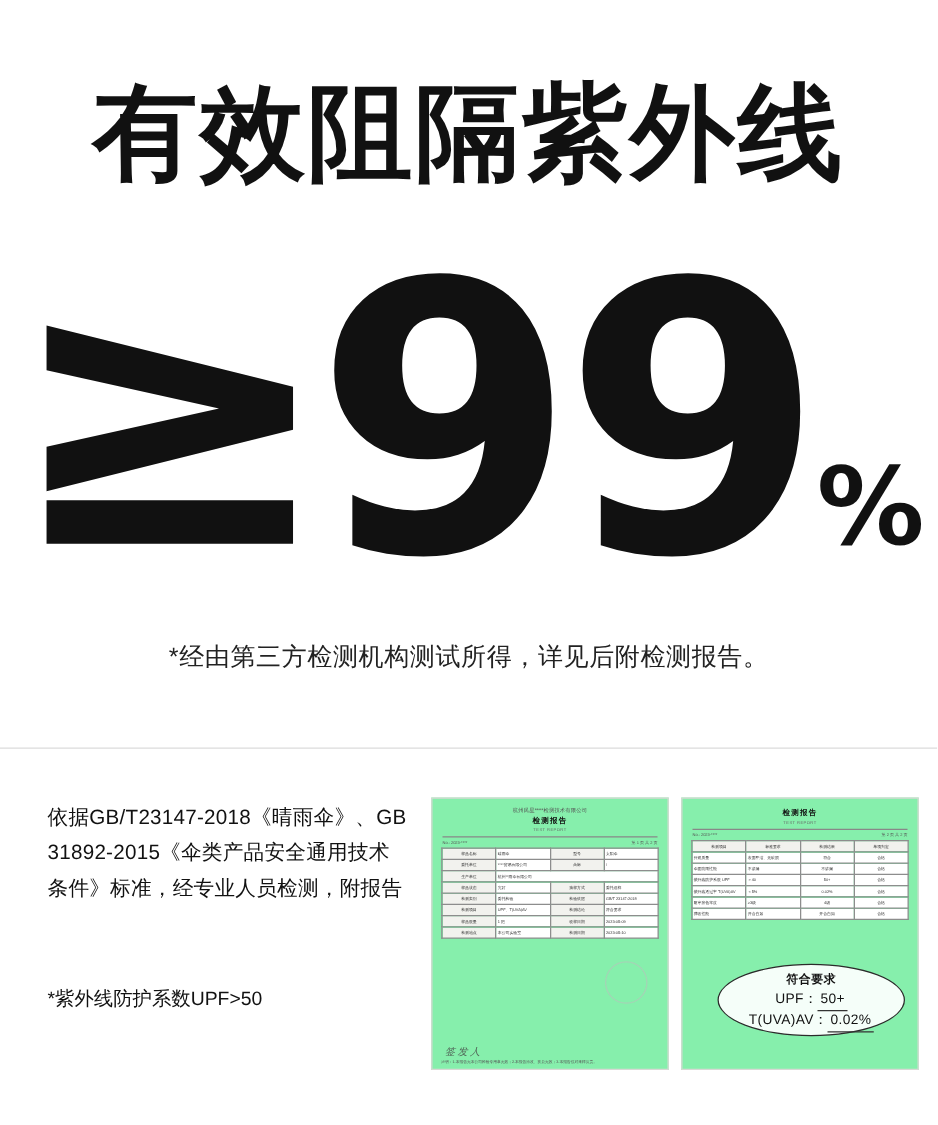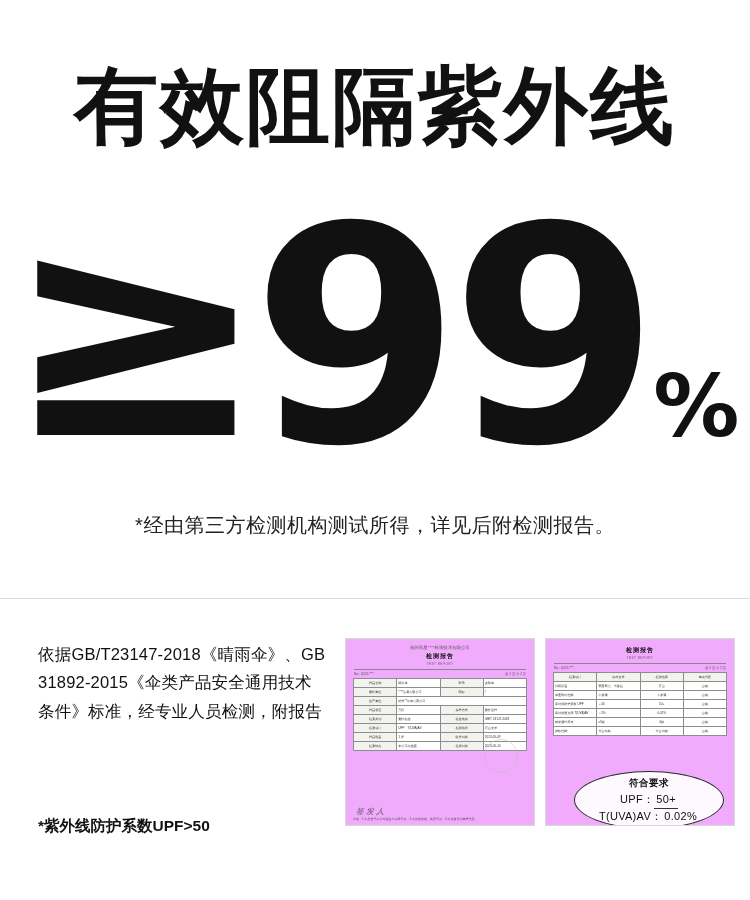--- a/index.html
+++ b/index.html
@@ -111,43 +111,42 @@
     left: 38px;
     width: 290px;
   }
   .std-text {
     font-size: 16.5px;
     line-height: 1.72;
     color: #111;
     letter-spacing: 0.2px;
   }
   .spec-list {
-    margin-top: 88px;
+    margin-top: 62px;
     font-size: 15.5px;
     line-height: 1.7;
     color: #111;
-    font-weight: bold;
   }
   .spec-list div { white-space: nowrap; }
 
   
   .reports {
     position: absolute;
     top: 18px;
     left: 345px;
     width: 390px;
     height: 262px;
     display: flex;
     gap: 10px;
   }
   .report {
     position: relative;
     width: 190px;
-    height: 188px;
-    background: #f0abfc;
+    height: 218px;
+    background: #86efac;
     border: 1px solid #d8d8d4;
     overflow: hidden;
     font-family: "Liberation Sans", sans-serif;
   }
   .rep-head {
     text-align: center;
     padding-top: 7px;
   }
   .rep-org {
     font-size: 3.4px;

